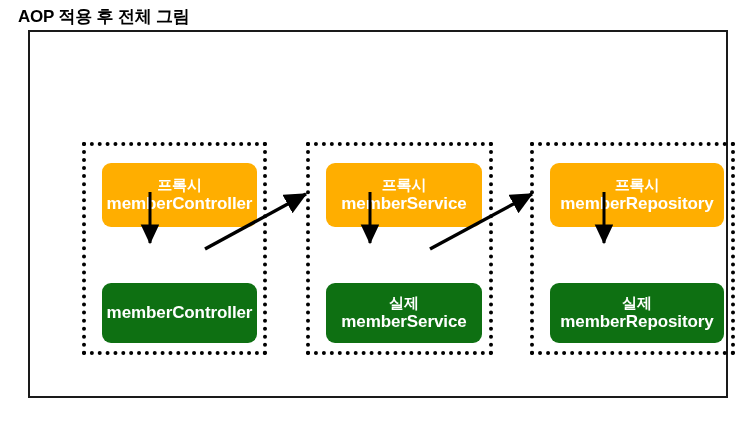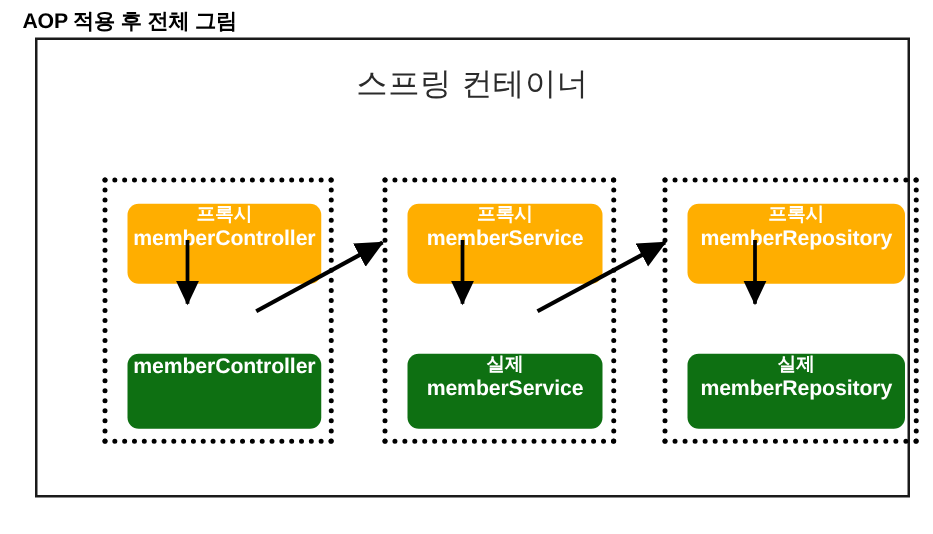--- a/index.html
+++ b/index.html
@@ -66,21 +66,21 @@
   
   .node {
     position: absolute;
     box-sizing: border-box;
     border-radius: 9px;
     color: #ffffff;
     font-weight: bold;
     text-align: center;
     display: flex;
     flex-direction: column;
-    justify-content: flex-start;
+    justify-content: center;
     align-items: center;
     line-height: 1.18;
     letter-spacing: -0.1px;
   }
   .node .line-ko { font-size: 15px; font-weight: bold; }
   .node .line-en { font-size: 17px; font-weight: bold; }
 
   .node.proxy { background: #ffae00; }
   .node.real  { background: #0e7012; }
 
@@ -104,21 +104,20 @@
     pointer-events: none;
   }
 </style>
 </head>
 <body>
 
 <div class="page-title">AOP 적용 후 전체 그림</div>
 
 <div class="spring-container">
 
-  <div class="container-title">스프링 컨테이너</div>
 
   <div class="bean-group" id="group-1">
 
     <div class="node proxy" id="proxy-1">
       <span class="line-ko">프록시</span>
       <span class="line-en">memberController</span>
     </div>
 
     <div class="node real" id="real-1">
       <span class="line-en">memberController</span>

